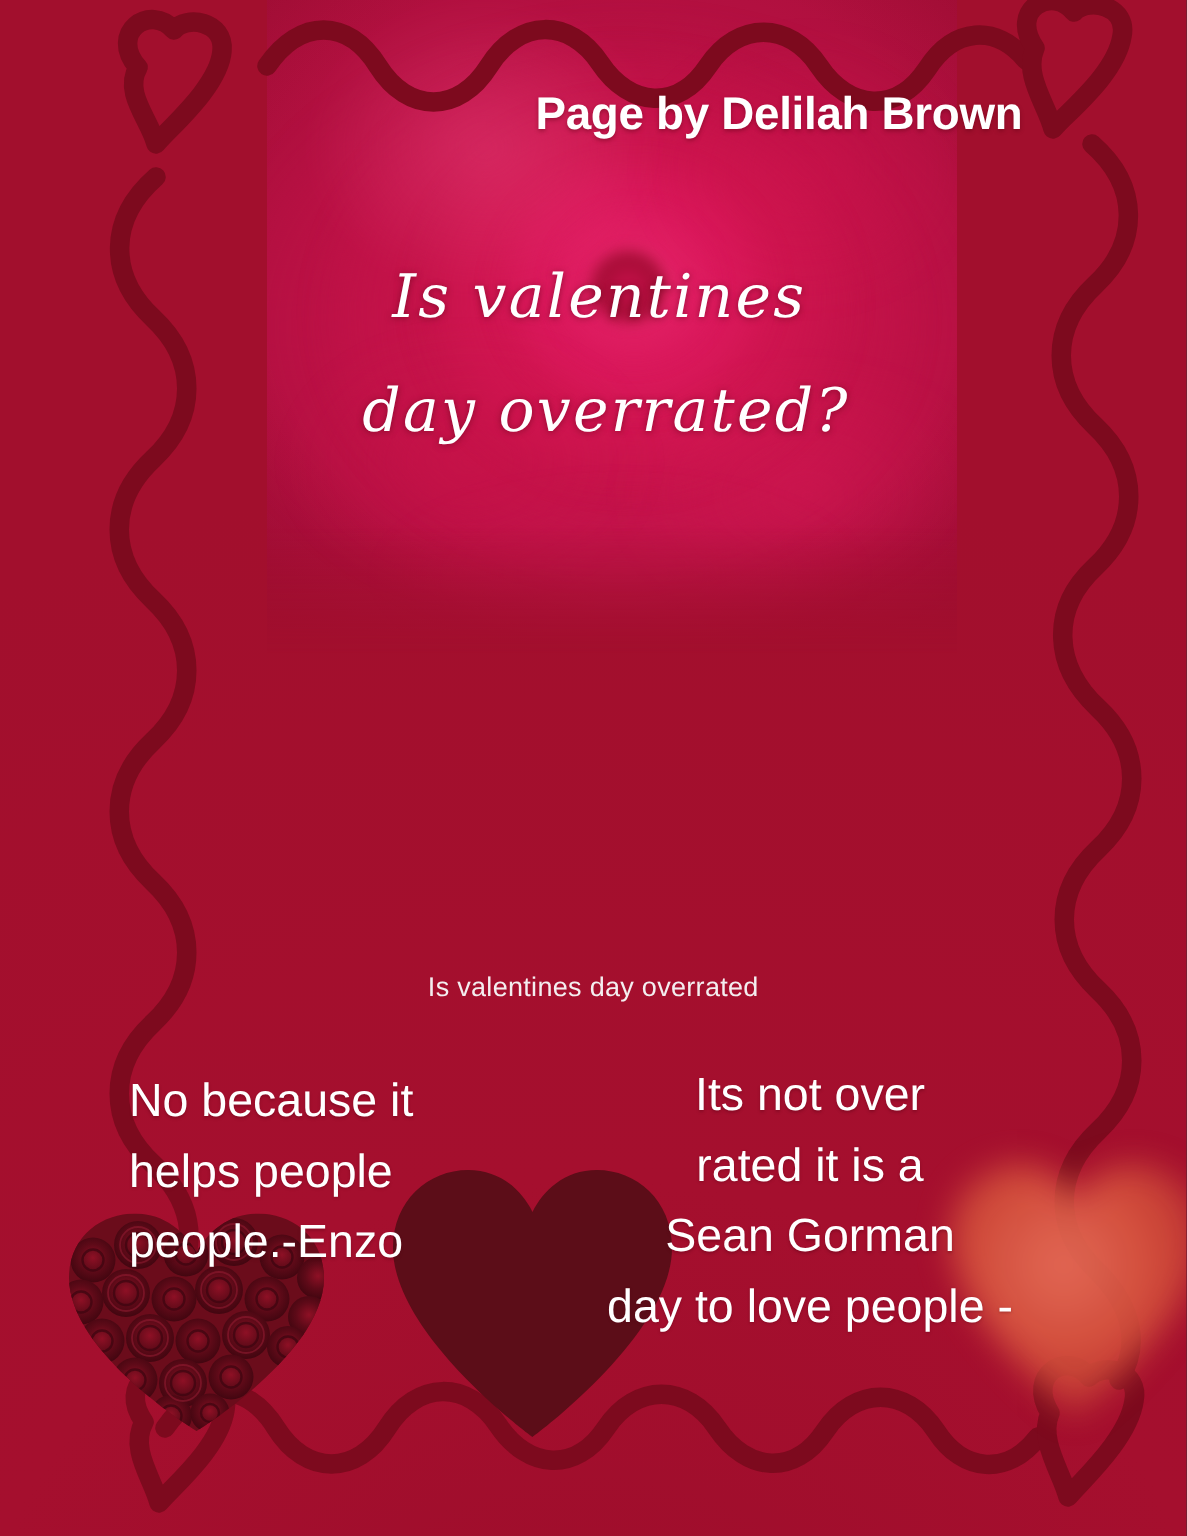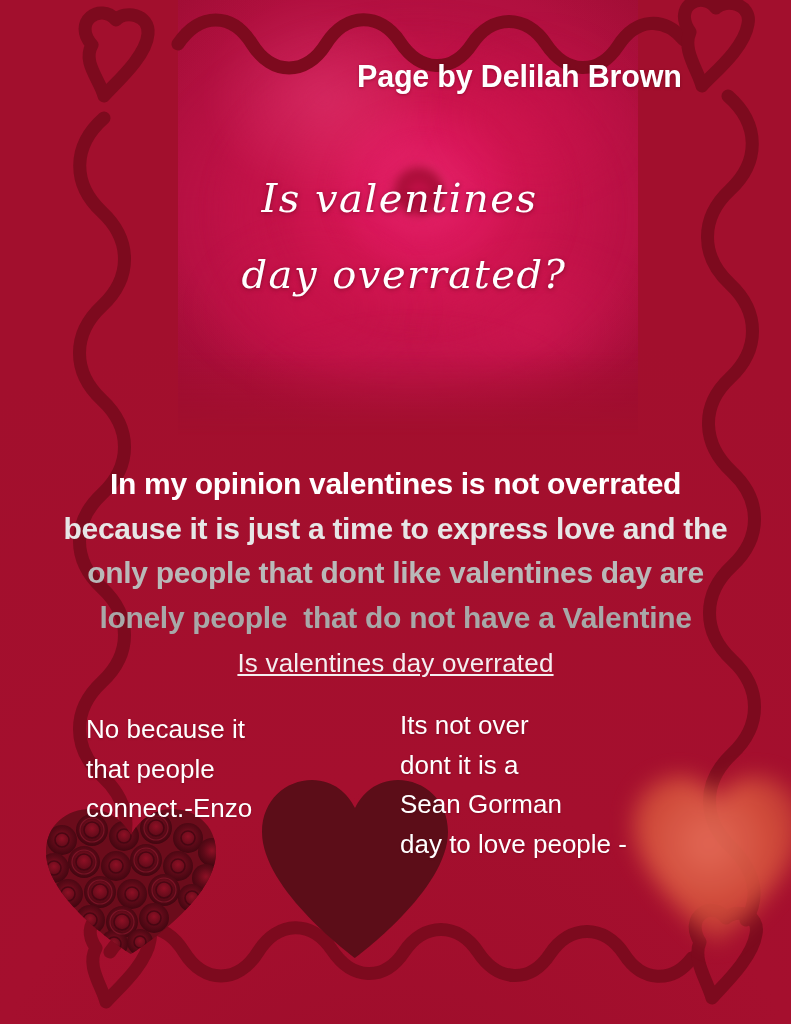--- a/index.html
+++ b/index.html
@@ -103,35 +103,34 @@
   }
   .statement .l{display:block;white-space:pre;}
   .statement .l1{color:#ffffff;}
   .statement .l2{color:#e6e6e6;}
   .statement .l3{color:#b9b9b9;}
   .statement .l4{color:#a8a8a8;}
 
   .subhead{
     position:absolute;left:0;top:648px;width:791px;
     text-align:center;color:#f4eef0;
-    font-size:26px;font-weight:400;letter-spacing:.2px;
+    font-size:18px;font-weight:400;letter-spacing:.2px;
     font-family:"Liberation Sans", sans-serif;
-    text-decoration:underline;
   }
 
   .quote{
     position:absolute;color:#ffffff;font-weight:400;
-    font-size:26px;line-height:1.52;
+    font-size:31px;line-height:1.52;
     font-family:"Liberation Sans", sans-serif;
     text-shadow:0 1px 2px rgba(80,0,20,.35);
   }
   .quote .l{display:block;white-space:pre;}
   .quote-left{left:86px;top:710px;width:250px;text-align:left;}
   .quote-right{left:400px;top:706px;width:280px;text-align:center;}
-  .quote-right .l{text-align:left;}
+  .quote-right .l{text-align:center;}
 </style>
 </head>
 <body>
 
 <div id="poster">
 
   <div class="bg-base"></div>
 
   <div class="rose-wrap">
     <div class="field"></div>
@@ -273,35 +272,29 @@
     <path d="M89 172 C89 172 5 108 5 52 C5 22 28 4 52 4 C72 4 84 17 89 29 C94 17 108 4 128 4 C152 4 174 22 174 52 C174 108 89 172 89 172 Z" fill="url(#softHeart)"></path>
   </svg>
 
   <div class="byline">Page by Delilah Brown</div>
 
   <div class="script-title">
     <span class="ln ln1">Is valentines</span>
     <span class="ln ln2">day overrated?</span>
   </div>
 
-  <div class="statement">
-    <span class="l l1">In my opinion valentines is not overrated</span>
-    <span class="l l2">because it is just a time to express love and the</span>
-    <span class="l l3">only people that dont like valentines day are</span>
-    <span class="l l4">lonely people  that do not have a Valentine</span>
-  </div>
 
   <div class="subhead">Is valentines day overrated</div>
 
   <div class="quote quote-left">
     <span class="l">No because it</span>
-    <span class="l">that people</span>
-    <span class="l">connect.-Enzo</span>
+    <span class="l">helps people</span>
+    <span class="l">people.-Enzo</span>
   </div>
 
   <div class="quote quote-right">
     <span class="l">Its not over</span>
-    <span class="l">dont it is a</span>
+    <span class="l">rated it is a</span>
     <span class="l">Sean Gorman</span>
     <span class="l">day to love people -</span>
   </div>
 
 </div>
 
 </body></html>

